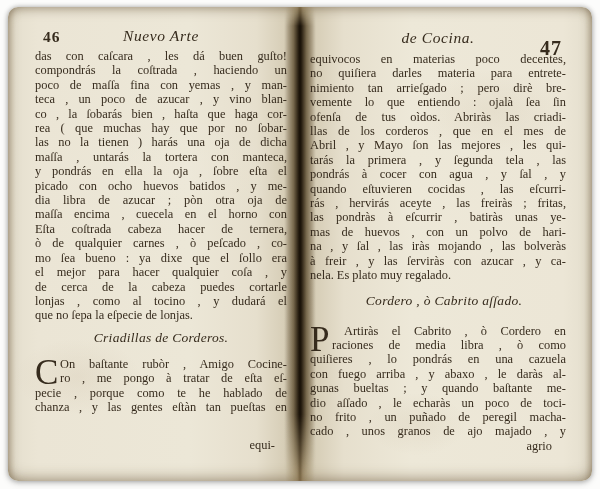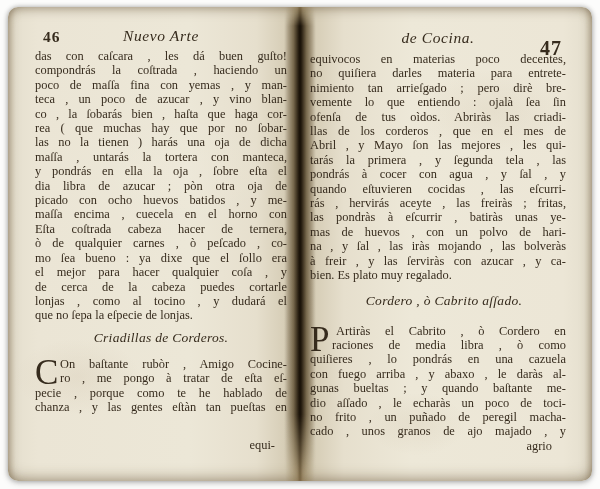--- a/index.html
+++ b/index.html
@@ -85,22 +85,22 @@
     <div class="bodylines">
         <div class="ln">das con caſcara , les dá buen guſto!</div>
         <div class="ln">compondrás la coſtrada , haciendo un</div>
         <div class="ln">poco de maſſa fina con yemas , y man-</div>
         <div class="ln">teca , un poco de azucar , y vino blan-</div>
         <div class="ln">co , la ſobarás bien , haſta que haga cor-</div>
         <div class="ln">rea ( que muchas hay que por no ſobar-</div>
         <div class="ln">las no la tienen ) harás una oja de dicha</div>
         <div class="ln">maſſa , untarás la tortera con manteca,</div>
         <div class="ln">y pondrás en ella la oja , ſobre eſta el</div>
+        <div class="ln">picado con ocho huevos batidos , y me-</div>
         <div class="ln">dia libra de azucar ; pòn otra oja de</div>
-        <div class="ln">picado con ocho huevos batidos , y me-</div>
         <div class="ln">maſſa encima , cuecela en el horno con</div>
         <div class="ln">Eſta coſtrada cabeza hacer de ternera,</div>
         <div class="ln">ò de qualquier carnes , ò peſcado , co-</div>
         <div class="ln">mo ſea bueno : ya dixe que el ſollo era</div>
         <div class="ln">el mejor para hacer qualquier coſa , y</div>
         <div class="ln">de cerca de la cabeza puedes cortarle</div>
         <div class="ln">lonjas , como al tocino , y dudará el</div>
         <div class="ln short">que no ſepa la eſpecie de lonjas.</div>
       </div>
     <div class="section-heading">Criadillas de Corderos.</div>
@@ -130,27 +130,27 @@
         <div class="ln">llas de los corderos , que en el mes de</div>
         <div class="ln">Abril , y Mayo ſon las mejores , les qui-</div>
         <div class="ln">tarás la primera , y ſegunda tela , las</div>
         <div class="ln">pondrás à cocer con agua , y ſal , y</div>
         <div class="ln">quando eſtuvieren cocidas , las eſcurri-</div>
         <div class="ln">rás , hervirás aceyte , las freiràs ; fritas,</div>
         <div class="ln">las pondràs à eſcurrir , batiràs unas ye-</div>
         <div class="ln">mas de huevos , con un polvo de hari-</div>
         <div class="ln">na , y ſal , las iràs mojando , las bolveràs</div>
         <div class="ln">à freir , y las ſerviràs con azucar , y ca-</div>
-        <div class="ln short">bien. Es plato muy regalado.</div>
+        <div class="ln short">nela. Es plato muy regalado.</div>
       </div>
     <div class="section-heading">Cordero , ò Cabrito aſſado.</div>
     <div class="dc-para">
       <span class="dropcap">P</span>
       <div>
-          <div class="ln" style="padding-left: 26px;">Artiràs el Cabrito , ò Cordero en</div>
+          <div class="ln" style="padding-left: 34px;">Artiràs el Cabrito , ò Cordero en</div>
           <div class="ln" style="padding-left: 22px;">raciones de media libra , ò como</div>
           <div class="ln">quiſieres , lo pondrás en una cazuela</div>
           <div class="ln">con fuego arriba , y abaxo , le daràs al-</div>
           <div class="ln">gunas bueltas ; y quando baſtante me-</div>
           <div class="ln">dio aſſado , le echaràs un poco de toci-</div>
           <div class="ln">no frito , un puñado de peregil macha-</div>
           <div class="ln">cado , unos granos de ajo majado , y</div>
         </div>
     </div>
     <div class="catchword cw-right">agrio</div>

